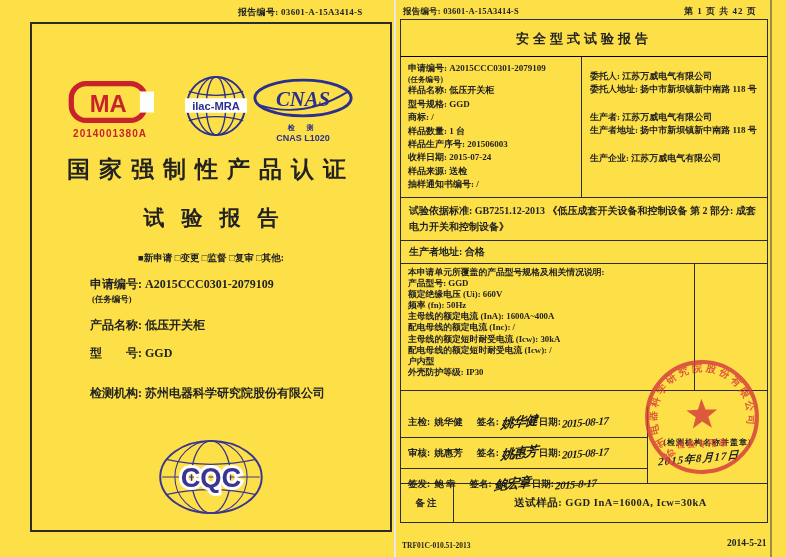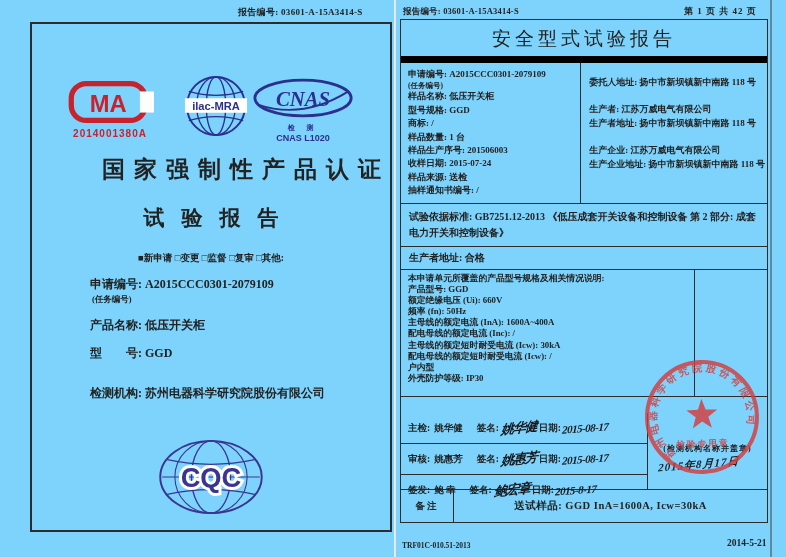--- a/index.html
+++ b/index.html
@@ -1,51 +1,51 @@
 <!DOCTYPE html>
 <html><head>
 <meta charset="utf-8">
 <style>
   html,body { margin:0; padding:0; background:#ffffff; }
-  .canvas { position:relative; width:786px; height:557px; background:#7dd3fc;
+  .canvas { position:relative; width:786px; height:557px; background:#fde047;
             font-family:"Liberation Serif", serif; color:#222; overflow:hidden; }
   .seam { position:absolute; left:394px; top:0; width:2px; height:557px;
           background:linear-gradient(to right,#efefef,#e2e2e2); }
   .edge-right { position:absolute; left:770px; top:0; width:2px; height:557px;
           background:#4b4b4b; opacity:.55; }
 
   
   .lp-hdr { position:absolute; left:238px; top:6px; font-size:9px; font-weight:600; letter-spacing:.3px; }
   .lp-box { position:absolute; left:30px; top:22px; width:358px; height:506px; border:2px solid #2c2c2c; }
   .cma { position:absolute; left:32px; top:56px; width:92px; text-align:center; }
   .cma-code { color:#c8232c; font-size:10px; font-weight:bold; letter-spacing:1px;
               font-family:"Liberation Sans",sans-serif; margin-top:0px; }
   .ilac { position:absolute; left:152px; top:50px; }
   .cnas { position:absolute; left:220px; top:54px; width:102px; text-align:center; color:#2b2f8e; }
   .cnas-sub1 { font-size:7px; font-weight:bold; letter-spacing:5px; margin-top:1px; }
   .cnas-sub2 { font-size:9px; font-weight:bold; font-family:"Liberation Sans",sans-serif; }
-  .lp-title1 { position:absolute; left:0; top:130px; width:100%; text-align:right;
+  .lp-title1 { position:absolute; left:0; top:130px; width:100%; text-align:center;
                font-size:23px; letter-spacing:9px; font-weight:600; }
   .lp-title2 { position:absolute; left:0; top:180px; width:100%; text-align:center;
                font-size:21px; letter-spacing:17px; font-weight:600; text-indent:17px;}
   .lp-check  { position:absolute; left:0; top:228px; width:100%; text-align:center;
                font-size:9.5px; font-weight:600; }
   .lp-fields { position:absolute; left:58px; top:252px; font-size:12px; font-weight:600; }
   .lp-fields .f-sub { font-size:8.5px; font-weight:600; margin:1px 0 11px 2px; }
   .lp-fields .f-row2 { margin-bottom:11px; }
   .lp-fields .f-row3 { margin-bottom:23px; }
   .cqc { position:absolute; left:50%; transform:translateX(-50%); top:412px; }
 
   
   .rp-hdr-left  { position:absolute; left:403px; top:6px; font-size:8.5px; font-weight:600; letter-spacing:.2px;}
   .rp-hdr-right { position:absolute; left:684px; top:5px; font-size:9px; font-weight:600; letter-spacing:1px;}
   .rp-box { position:absolute; left:400px; top:19px; width:366px; height:502px;
             border:1.5px solid #2c2c2c; display:flex; flex-direction:column; box-sizing:content-box; }
-  .rp-title { height:36px; border-bottom:7px solid #000000; text-align:center;
-              font-size:19px; letter-spacing:4px; font-weight:400; line-height:38px; }
+  .rp-title { height:36px; border-bottom:1px solid #000000; text-align:center;
+              font-size:13px; letter-spacing:4px; font-weight:700; line-height:38px; }
   .rp-info { height:140px; border-bottom:1px solid #2c2c2c; display:flex; }
   .rp-info-left { width:170px; border-right:1px solid #2c2c2c; padding:5px 3px 0 7px; font-size:9px; font-weight:600;}
   .rp-info-left .ln { line-height:13.4px; white-space:nowrap; }
   .rp-info-left .ln-sub { font-size:7.5px; line-height:9px; }
   .rp-info-right { flex:1; padding:13px 2px 0 8px; font-size:9px; font-weight:600;}
   .rp-info-right .ln { line-height:13.4px; white-space:nowrap; }
   .rp-info-right .grp { margin-bottom:14px; }
   .rp-standard { height:32px; border-bottom:1px solid #2c2c2c; padding:5px 8px;
                  font-size:10px; line-height:16px; font-weight:600; }
   .rp-conclusion { height:14px; border-bottom:1px solid #2c2c2c; padding:4px 8px;
@@ -179,29 +179,29 @@
         <div class="ln">型号规格: GGD</div>
         <div class="ln">商标: /</div>
         <div class="ln">样品数量: 1 台</div>
         <div class="ln">样品生产序号: 201506003</div>
         <div class="ln">收样日期: 2015-07-24</div>
         <div class="ln">样品来源: 送检</div>
         <div class="ln">抽样通知书编号: /</div>
       </div>
       <div class="rp-info-right">
         <div class="grp">
+          <div class="ln">委托人: 江苏万威电气有限公司</div>
           <div class="ln">委托人地址: 扬中市新坝镇新中南路 118 号</div>
         </div>
         <div class="grp">
           <div class="ln">生产者: 江苏万威电气有限公司</div>
           <div class="ln">生产者地址: 扬中市新坝镇新中南路 118 号</div>
         </div>
         <div class="grp">
           <div class="ln">生产企业: 江苏万威电气有限公司</div>
-          <div class="ln">生产企业地址: 扬中市新坝镇新中南路 118 号</div>
         </div>
       </div>
     </div>
 
     <div class="rp-standard">试验依据标准: GB7251.12-2013 《低压成套开关设备和控制设备 第 2 部分: 成套电力开关和控制设备》</div>
 
     <div class="rp-conclusion">
       <span>生产者地址:</span>
       <span class="val">合格</span>
     </div>

